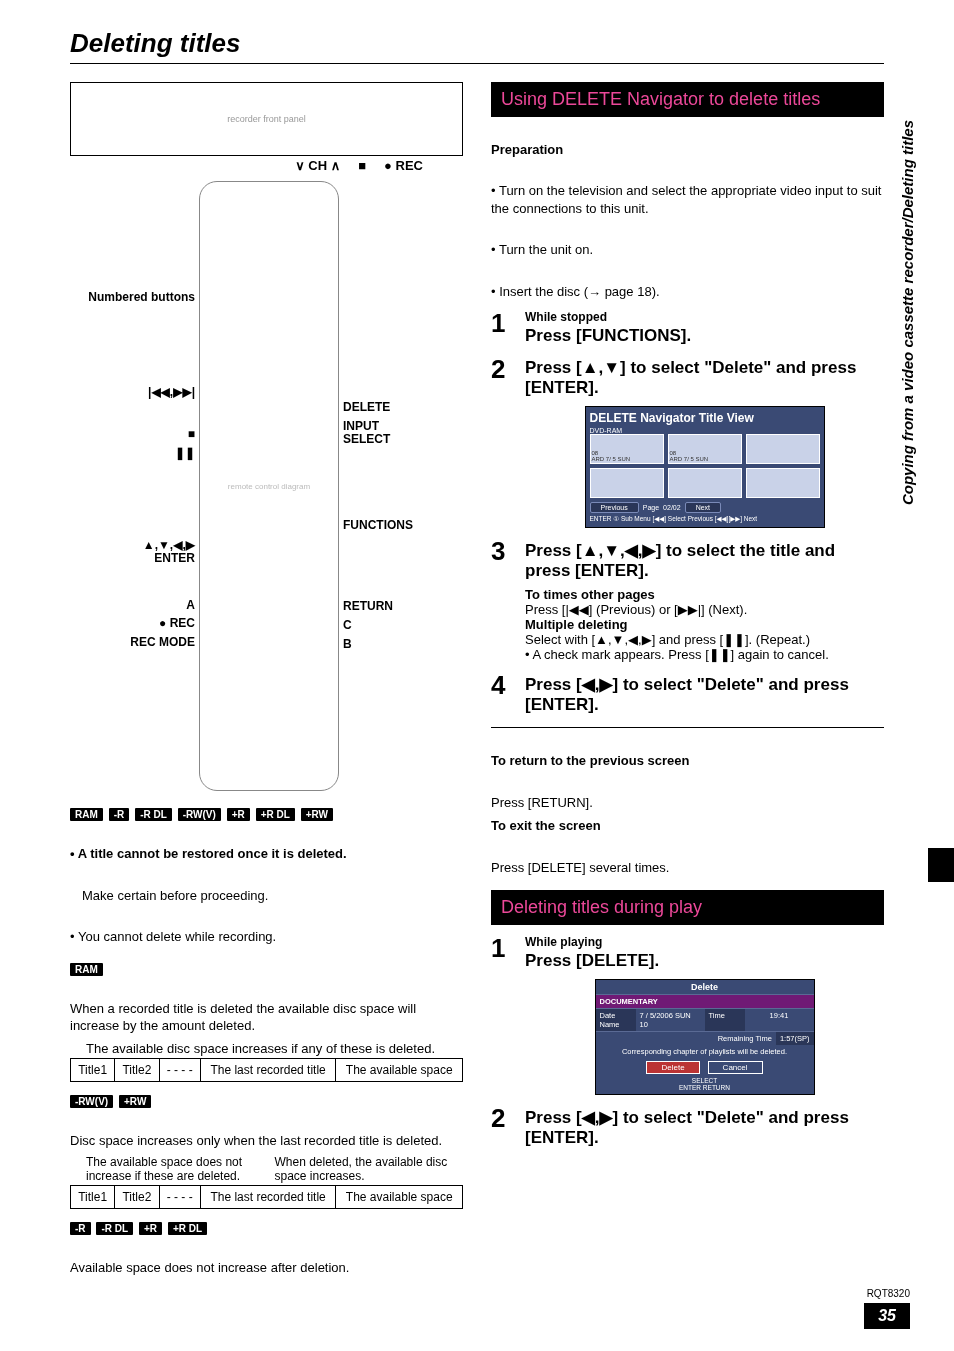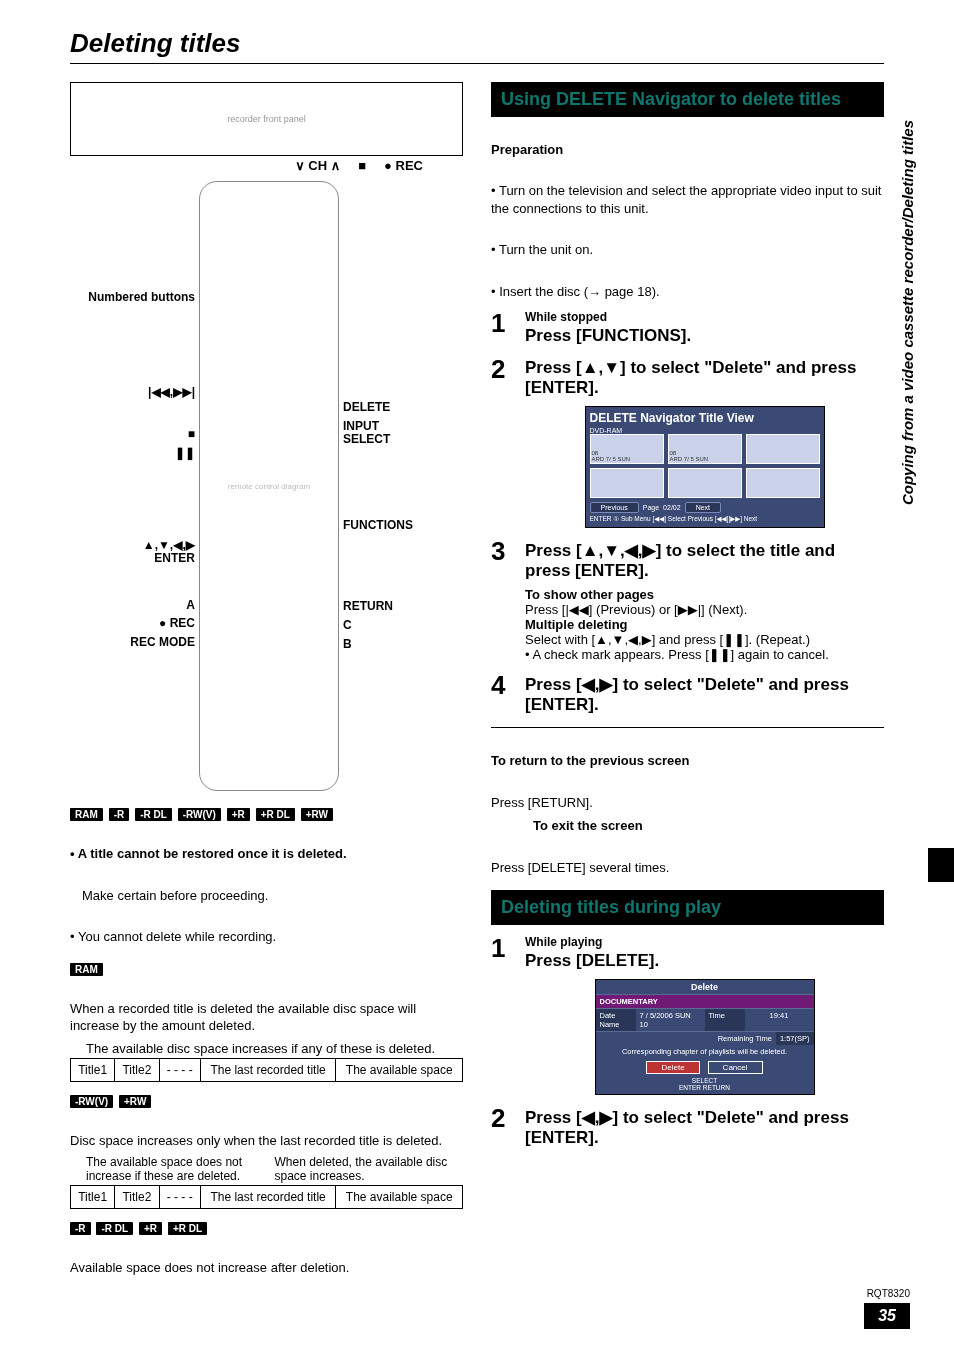--- a/index.html
+++ b/index.html
@@ -99,21 +99,21 @@
     color: #fff;
     font-size: 10px;
     font-weight: 700;
     padding: 1px 5px;
     margin-right: 2px;
     border-radius: 1px;
   }
   .note { font-size: 13px; line-height: 1.35; margin-top: 24px; }
   .bold { font-weight: 700; }
   .indent { margin-left: 12px; }
-  .mt6 { margin-top: 6px; margin-left: 42px; }
+  .mt6 { margin-top: 6px; }
   .mt10 { margin-top: 10px; }
   .mt14 { margin-top: 14px; }
 
   .space-caption { font-size: 13px; margin: 6px 0 2px 16px; }
 
   table.space {
     border-collapse: collapse;
     font-size: 12px;
     width: 100%;
   }
@@ -122,23 +122,23 @@
     padding: 4px 6px;
     text-align: center;
   }
 
   .two-captions { display: flex; font-size: 12px; margin: 6px 0 2px 16px; }
   .two-captions > div { flex: 1; }
 
   
   .section-bar {
     background: #000;
-    color: #0f766e;
+    color: #ec4899;
     font-size: 18px;
-    font-weight: 700;
+    font-weight: 400;
     padding: 6px 10px;
     margin-bottom: 8px;
     line-height: 1.25;
   }
   .step {
     display: flex;
     gap: 10px;
     margin-top: 10px;
   }
   .step-num {
@@ -380,21 +380,21 @@
       </div>
     </div>
 
     <div class="step">
       <div class="step-num">3</div>
       <div class="step-body">
         <div class="step-main">Press [▲,▼,◀,▶] to select the title and press [ENTER].</div>
       </div>
     </div>
     <div class="substep">
-      <div class="bold">To show other pages</div>
+      <div class="bold">To times other pages</div>
       <div>Press [|◀◀] (Previous) or [▶▶|] (Next).</div>
       <div class="bold">Multiple deleting</div>
       <div>Select with [▲,▼,◀,▶] and press [❚❚]. (Repeat.)</div>
       <div>• A check mark appears. Press [❚❚] again to cancel.</div>
     </div>
 
     <div class="step">
       <div class="step-num">4</div>
       <div class="step-body">
         <div class="step-main">Press [◀,▶] to select "Delete" and press [ENTER].</div>

